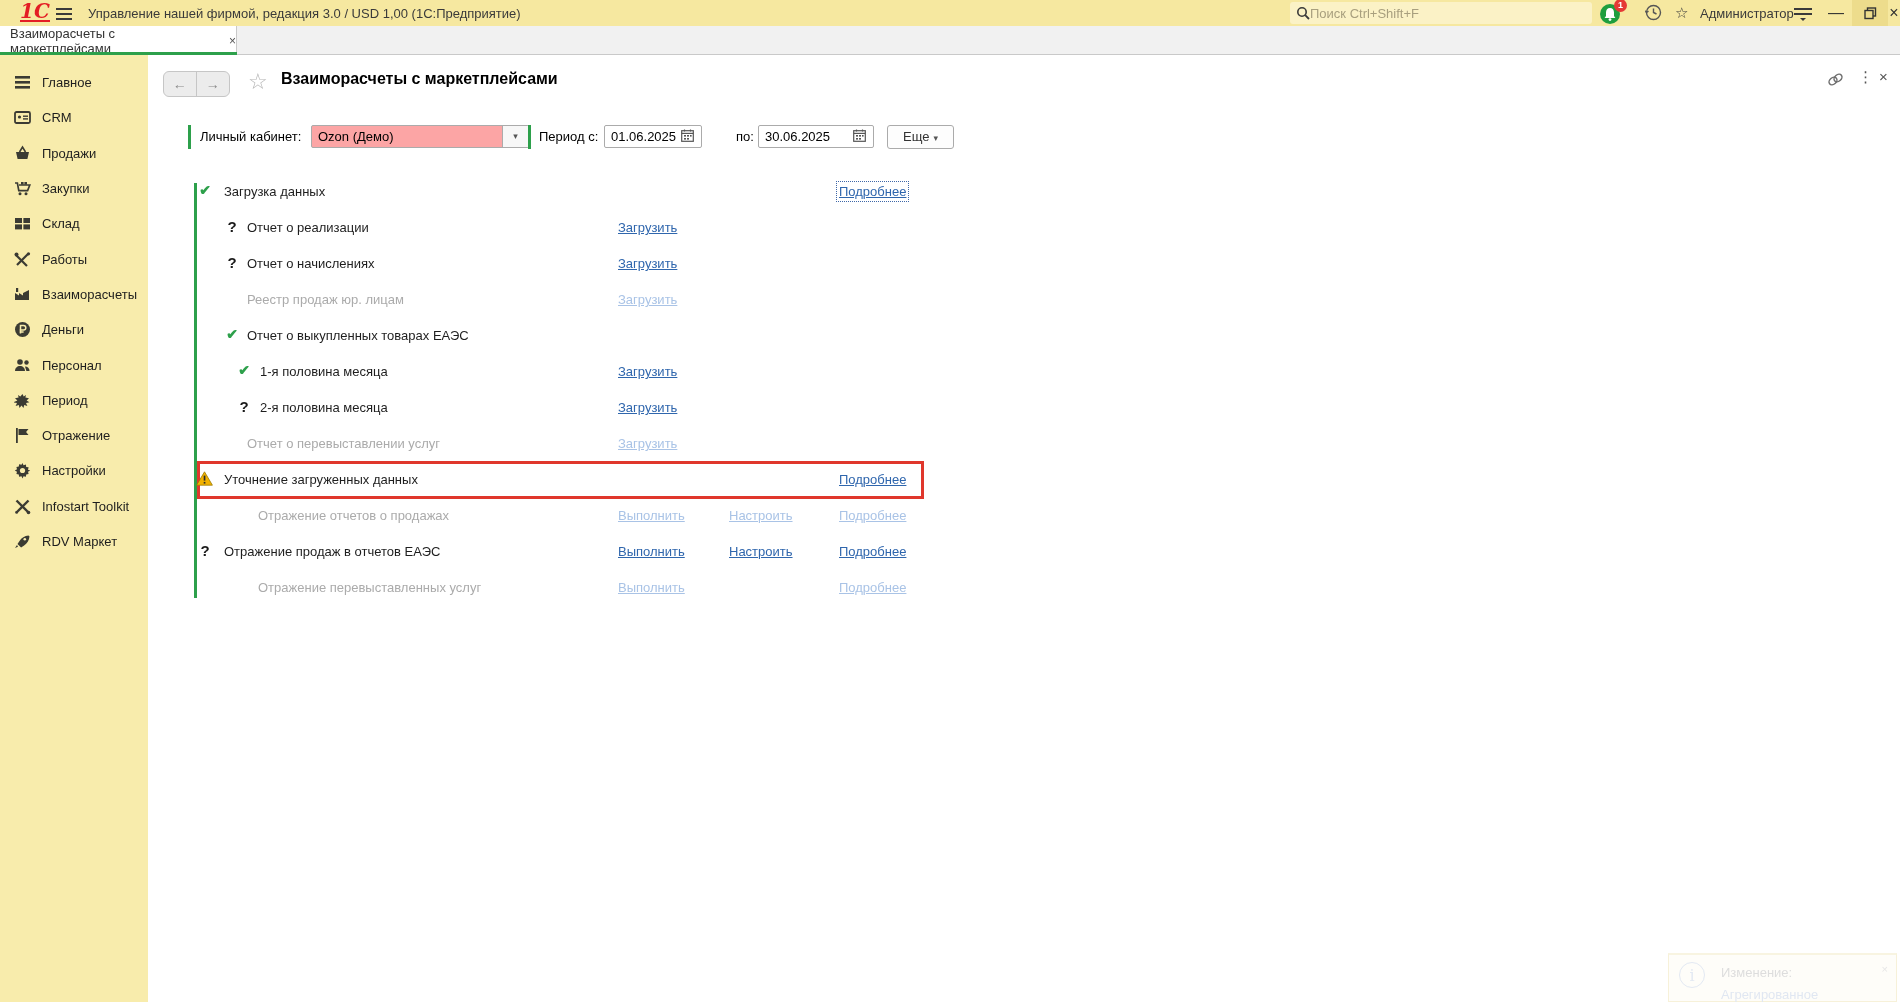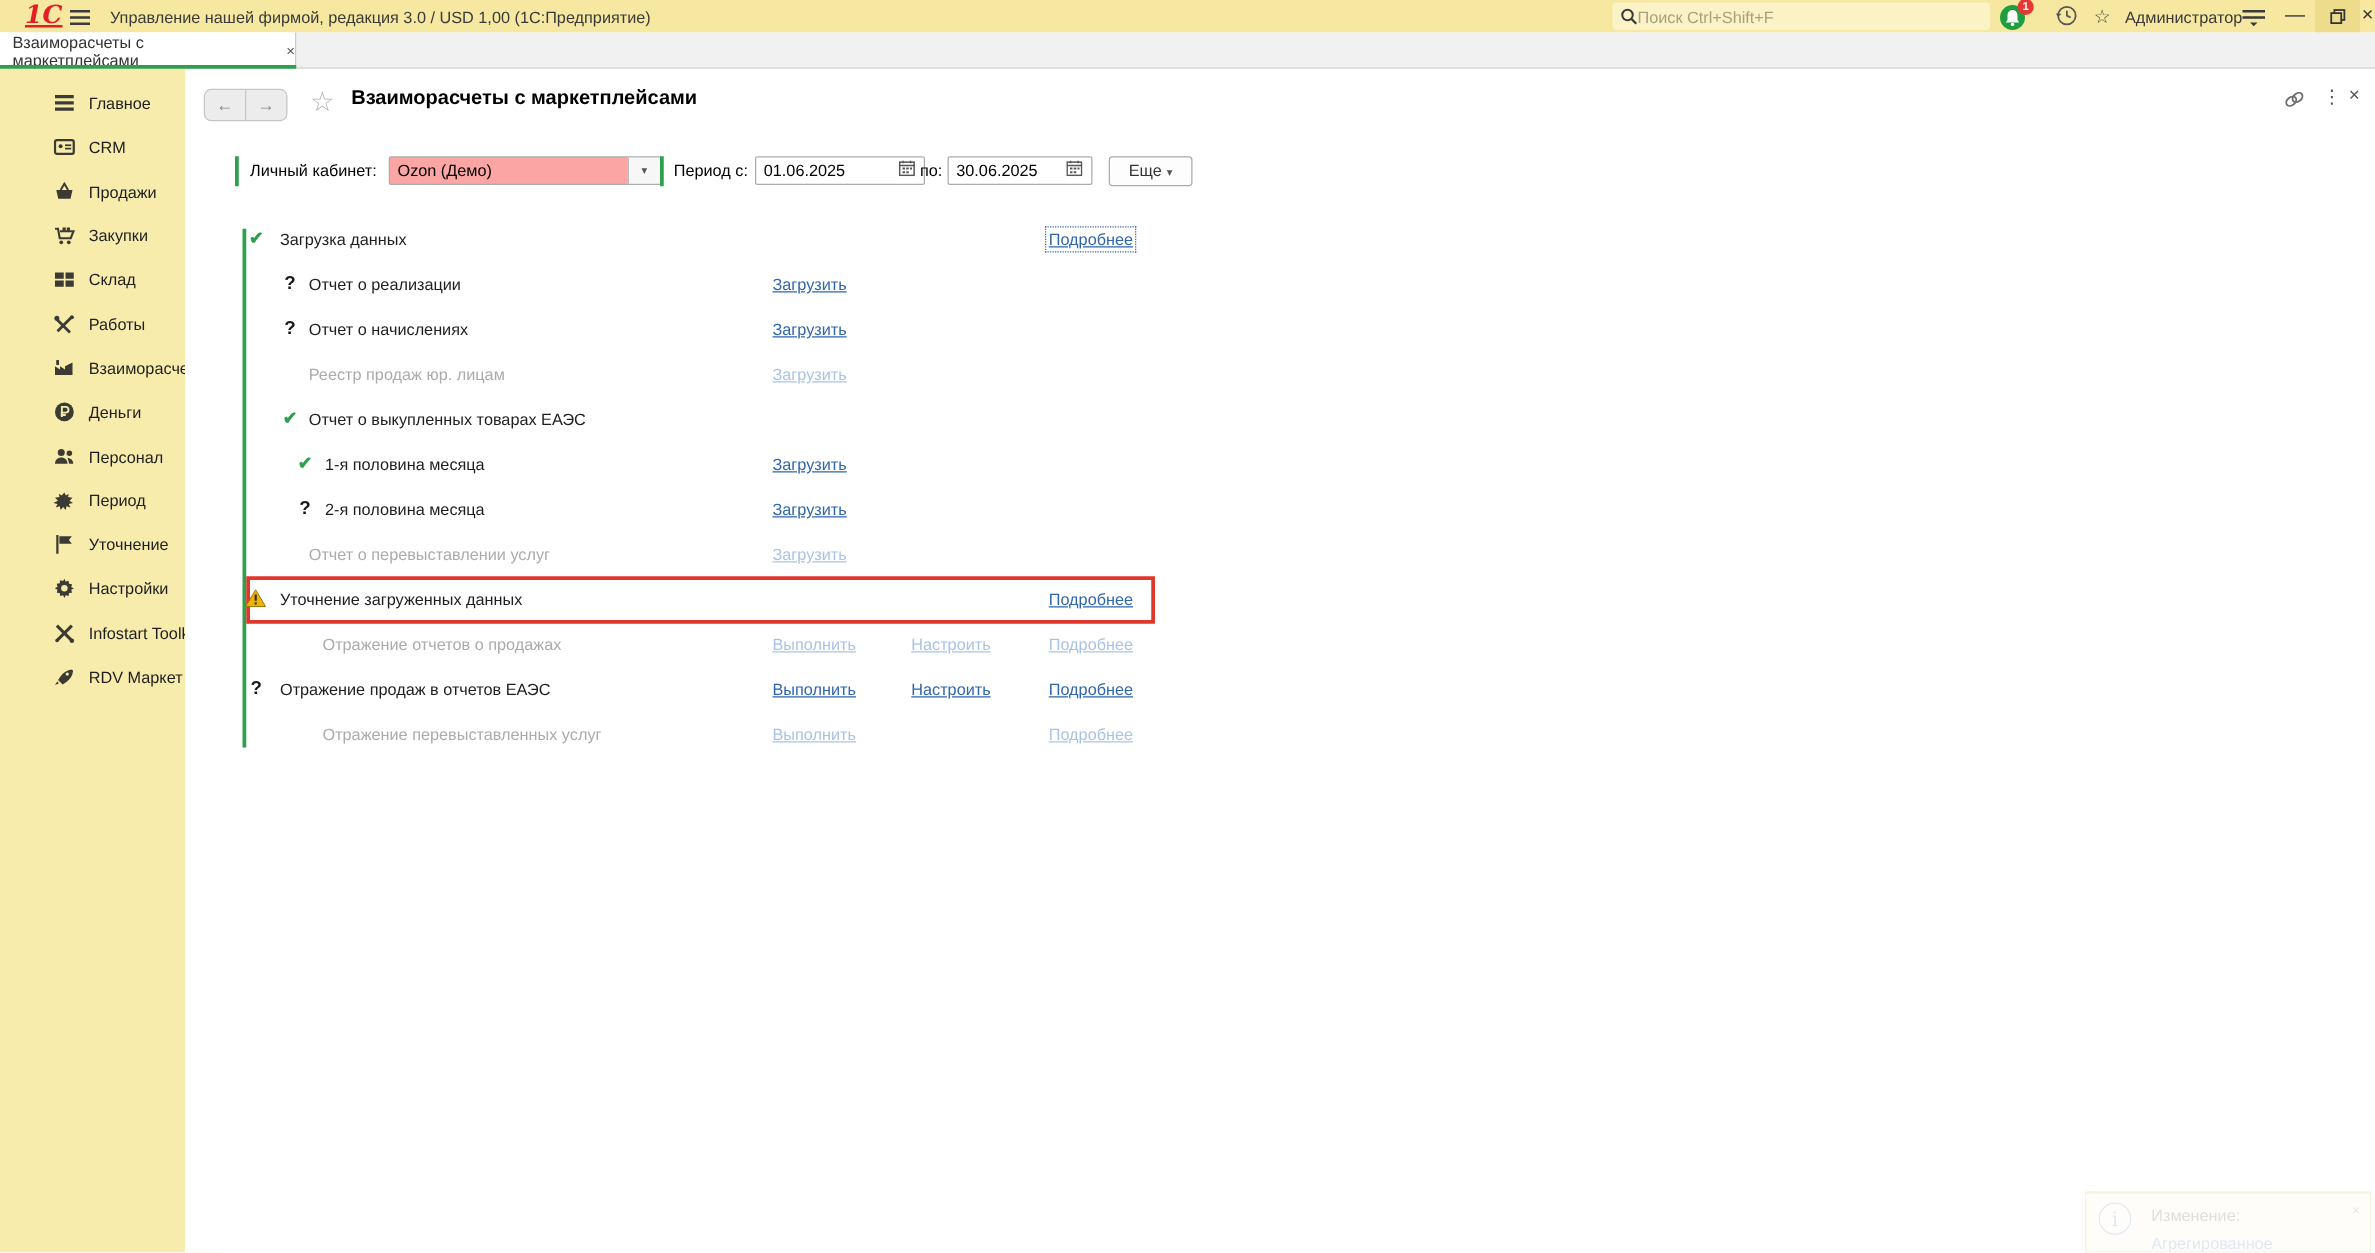--- a/index.html
+++ b/index.html
@@ -23,21 +23,21 @@
   .winbtn { position:absolute; top:0; width:36px; height:26px; display:flex; align-items:center; justify-content:center; cursor:pointer; color:#333; }
   .winbtn.restore { background:#EDDC8C; }
 
   
   .tabbar { position:absolute; left:0; top:26px; width:1900px; height:29px; background:#F1F1F1; border-bottom:1px solid #C9C9C9; }
   .tab-active { position:absolute; left:0; top:0; width:237px; height:29px; background:#FFFFFF; border-right:1px solid #C9C9C9; display:flex; align-items:center; padding-left:10px; font-size:13px; color:#333; cursor:pointer; }
   .tab-close { margin-left:10px; color:#555; font-size:12px; cursor:pointer; }
   .tab-underline { position:absolute; left:0; top:52px; width:237px; height:3px; background:#2DA04B; z-index:5; }
 
   
-  .sidebar { position:absolute; left:0; top:55px; width:178px; height:947px; background:#F8ECAC; padding-top:10px;padding-left:29px; }
+  .sidebar { position:absolute; left:0; top:55px; width:178px; height:947px; background:#F8ECAC; padding-top:10px; }
   .snav-item { height:35.3px; display:flex; align-items:center; padding-left:14px; cursor:pointer; }
   .snav-item svg { width:17px; height:17px; flex:none; }
   .snav-label { margin-left:11px; font-size:13px; color:#1E1E1E; white-space:nowrap; }
 
   
   .content { position:absolute; left:148px; top:55px; width:1752px; height:947px; background:#fff; }
 
   .navgroup { position:absolute; left:15px; top:16px; width:67px; height:26px; border:1px solid #C6C6C6; border-radius:6px; background:#ECECEC; display:flex; }
   .navbtn { width:33px; text-align:center; line-height:24px; color:#8A8A8A; font-size:14px; cursor:pointer; }
   .navbtn.back { border-right:1px solid #C6C6C6; }
@@ -231,21 +231,21 @@
     <svg viewBox="0 0 17 17">
         <path d="M8.5 2l1.2 2.4L12 3l-.6 2.6 3.6.6-2.4 2.3 2.8 1.8-3.4.8 1.4 2.9-3.2-1-.7 3-2-2.4-2 2.4-.7-3-3.2 1 1.4-2.9-3.4-.8L3.4 8.5 1 6.2l3.6-.6L4 3l2.3 1.4z" class="st"></path>
       </svg>
     <span class="snav-label">Период</span>
   </div>
   <div class="snav-item">
     <svg viewBox="0 0 17 17">
         <rect class="st" x="2" y="1" width="1.8" height="15"></rect>
         <path d="M4.5 2h10l-2.4 3 2.4 3h-10z" class="st"></path>
       </svg>
-    <span class="snav-label">Уточнение</span>
+    <span class="snav-label">Отражение</span>
   </div>
   <div class="snav-item">
     <svg viewBox="0 0 17 17">
         <path d="M8.5 1l1 2.2 2.4-.6.3 2.4 2.4.3-.6 2.4L16.2 8.5 14 9.7l.6 2.4-2.4.3-.3 2.4-2.4-.6-1 2.2-1-2.2-2.4.6-.3-2.4-2.4-.3.6-2.4L.8 8.5 3 7.3l-.6-2.4 2.4-.3.3-2.4 2.4.6z" class="st"></path>
         <circle cx="8.5" cy="8.5" r="2.6" fill="#F8ECAC"></circle>
       </svg>
     <span class="snav-label">Настройки</span>
   </div>
   <div class="snav-item">
     <svg viewBox="0 0 17 17">
@@ -286,21 +286,21 @@
 
   <div class="greenbar" style="left:40px;"></div>
   <div class="flabel" style="left:52px;">Личный кабинет:</div>
   <div class="combo">
     <span class="val">Ozon (Демо)</span>
     <span class="dd">▾</span>
   </div>
 
   <div class="greenbar" style="left:380px;"></div>
   <div class="flabel" style="left:391px;">Период с:</div>
-  <div class="datefield" style="left:456px;width:136px;">
+  <div class="datefield" style="left:456px;width:98px;">
     <span class="dval">01.06.2025</span>
     <span class="calbtn">
       <svg width="13" height="13" viewBox="0 0 13 13">
           <rect x="0.7" y="1.7" width="11.6" height="10.6" fill="none" stroke="#555" stroke-width="1.2"></rect>
           <line x1="0.7" y1="4.4" x2="12.3" y2="4.4" stroke="#555" stroke-width="1.2"></line>
           <line x1="3.5" y1="0.5" x2="3.5" y2="2.5" stroke="#555" stroke-width="1.2"></line>
           <line x1="9.5" y1="0.5" x2="9.5" y2="2.5" stroke="#555" stroke-width="1.2"></line>
           <rect x="3" y="6" width="2" height="1.6" fill="#555"></rect>
           <rect x="6" y="6" width="2" height="1.6" fill="#555"></rect>
           <rect x="9" y="6" width="1.6" height="1.6" fill="#555"></rect>

